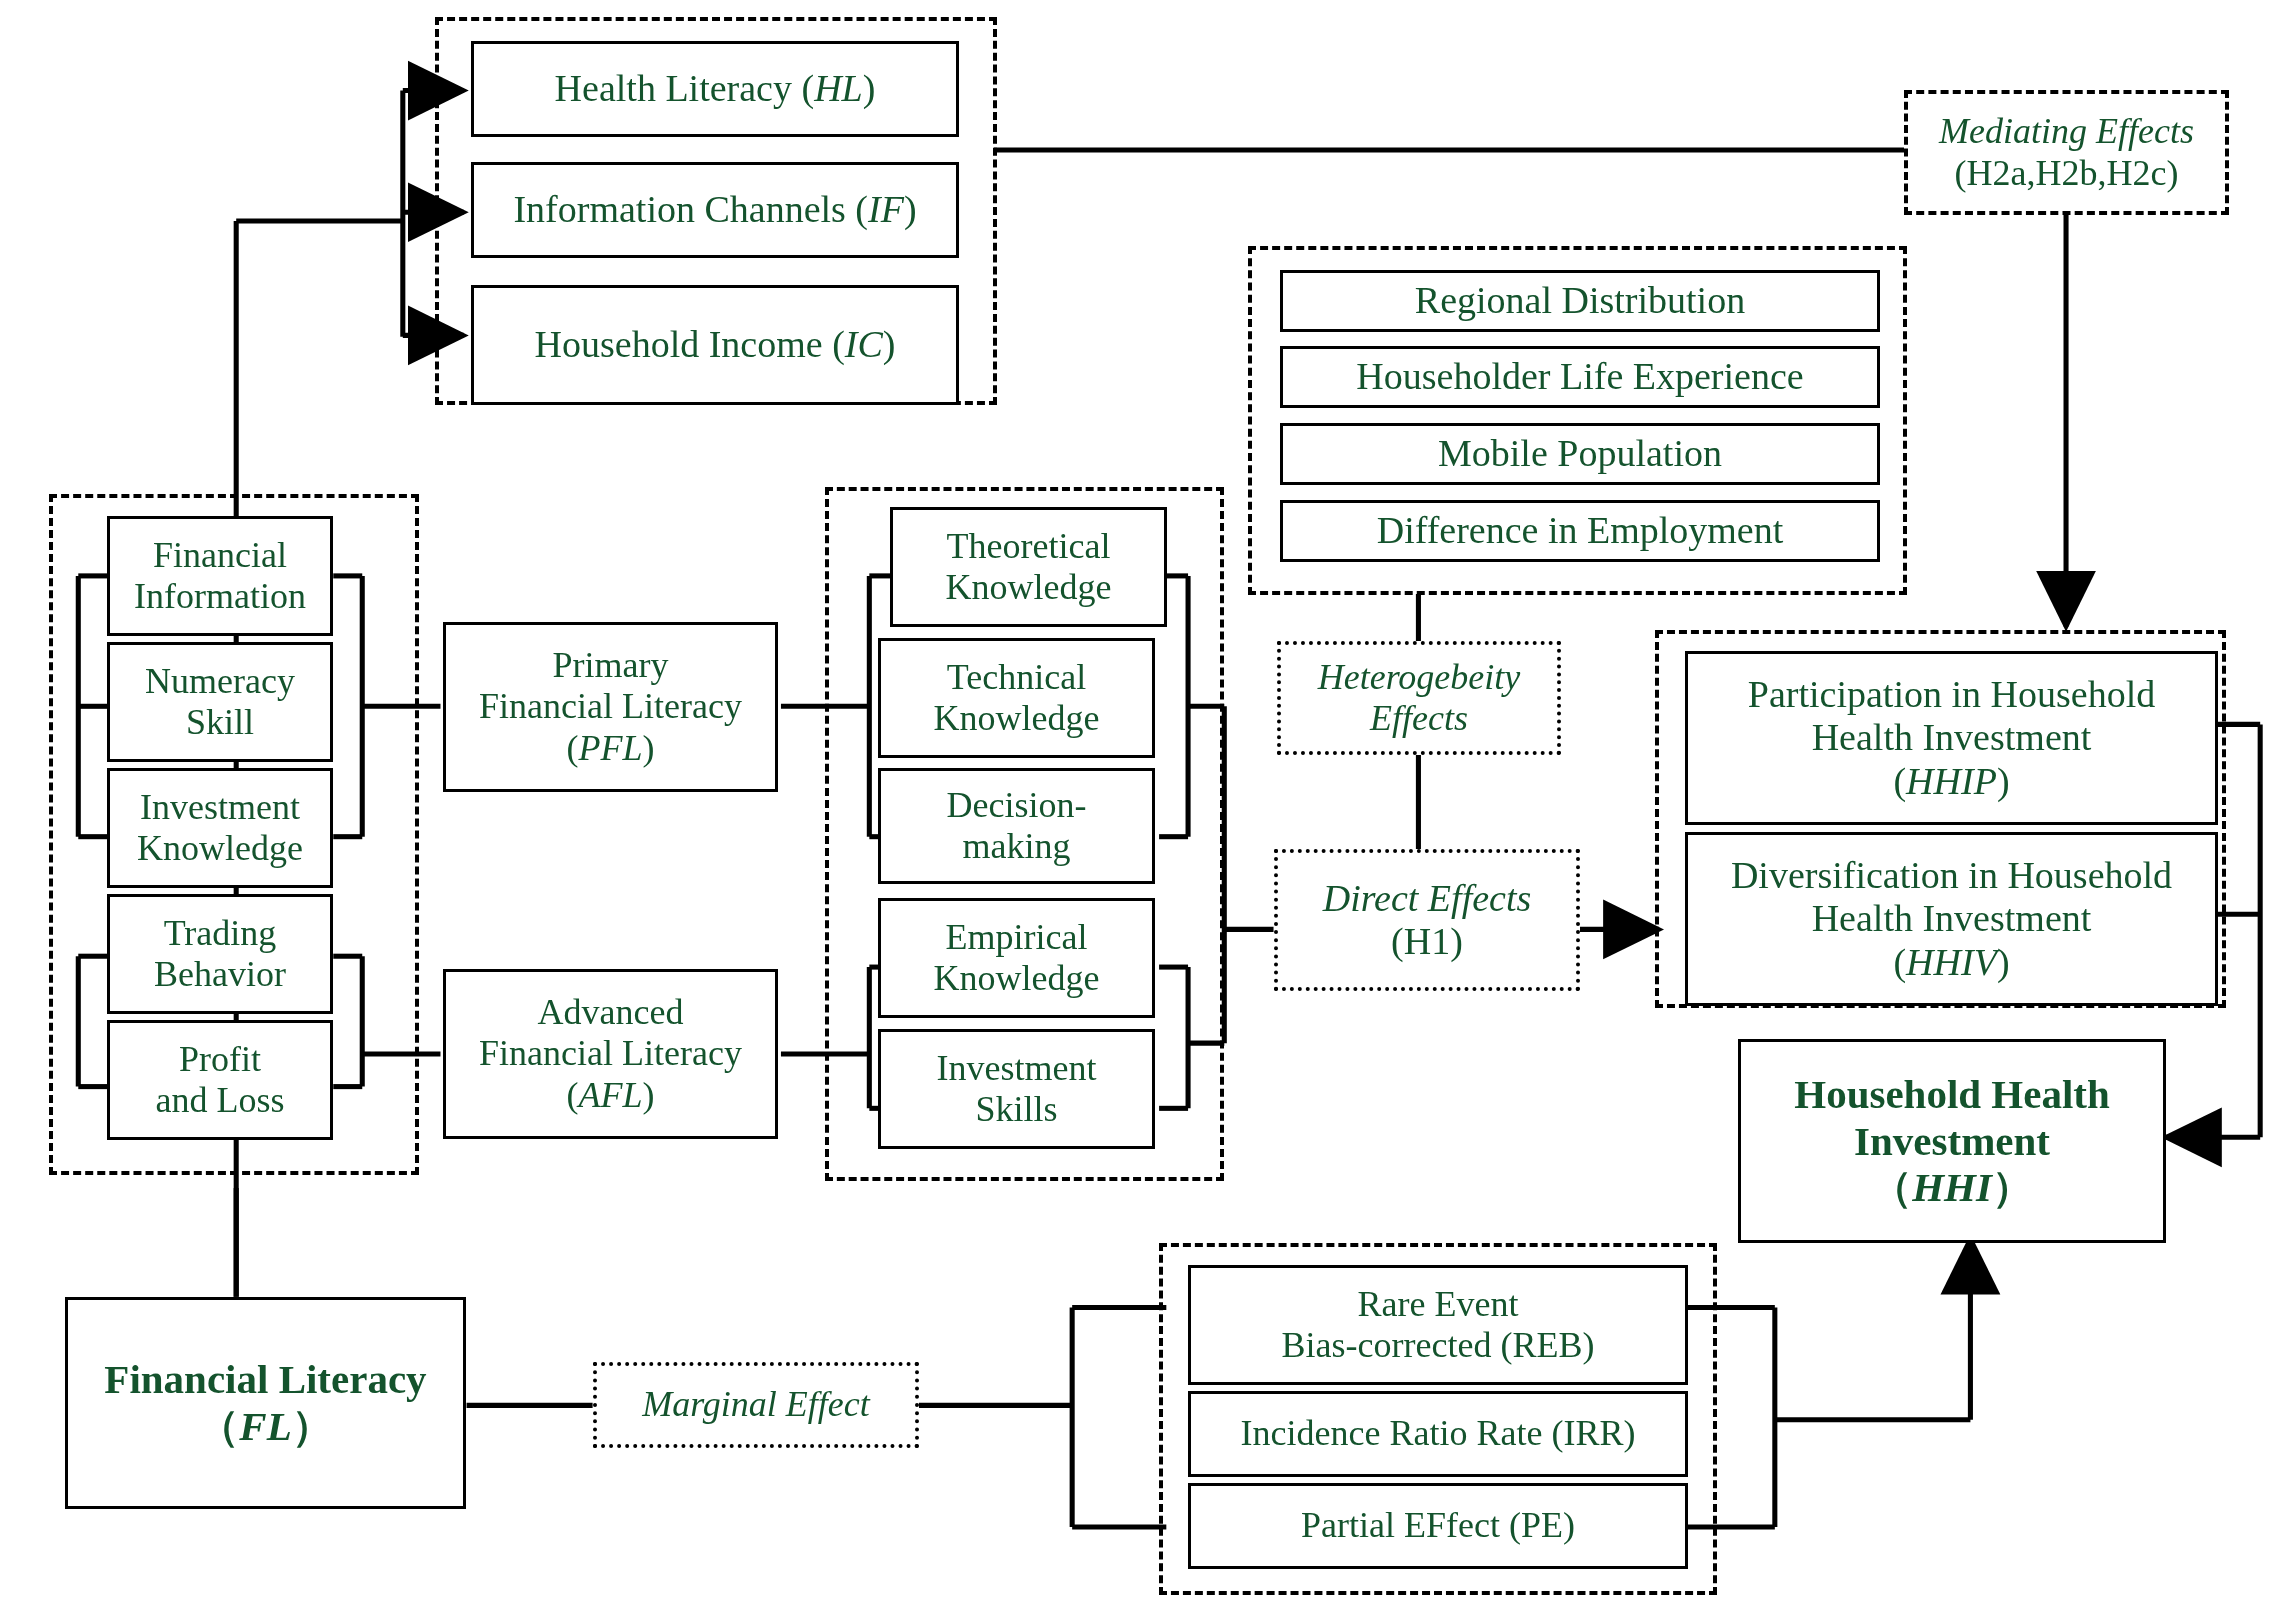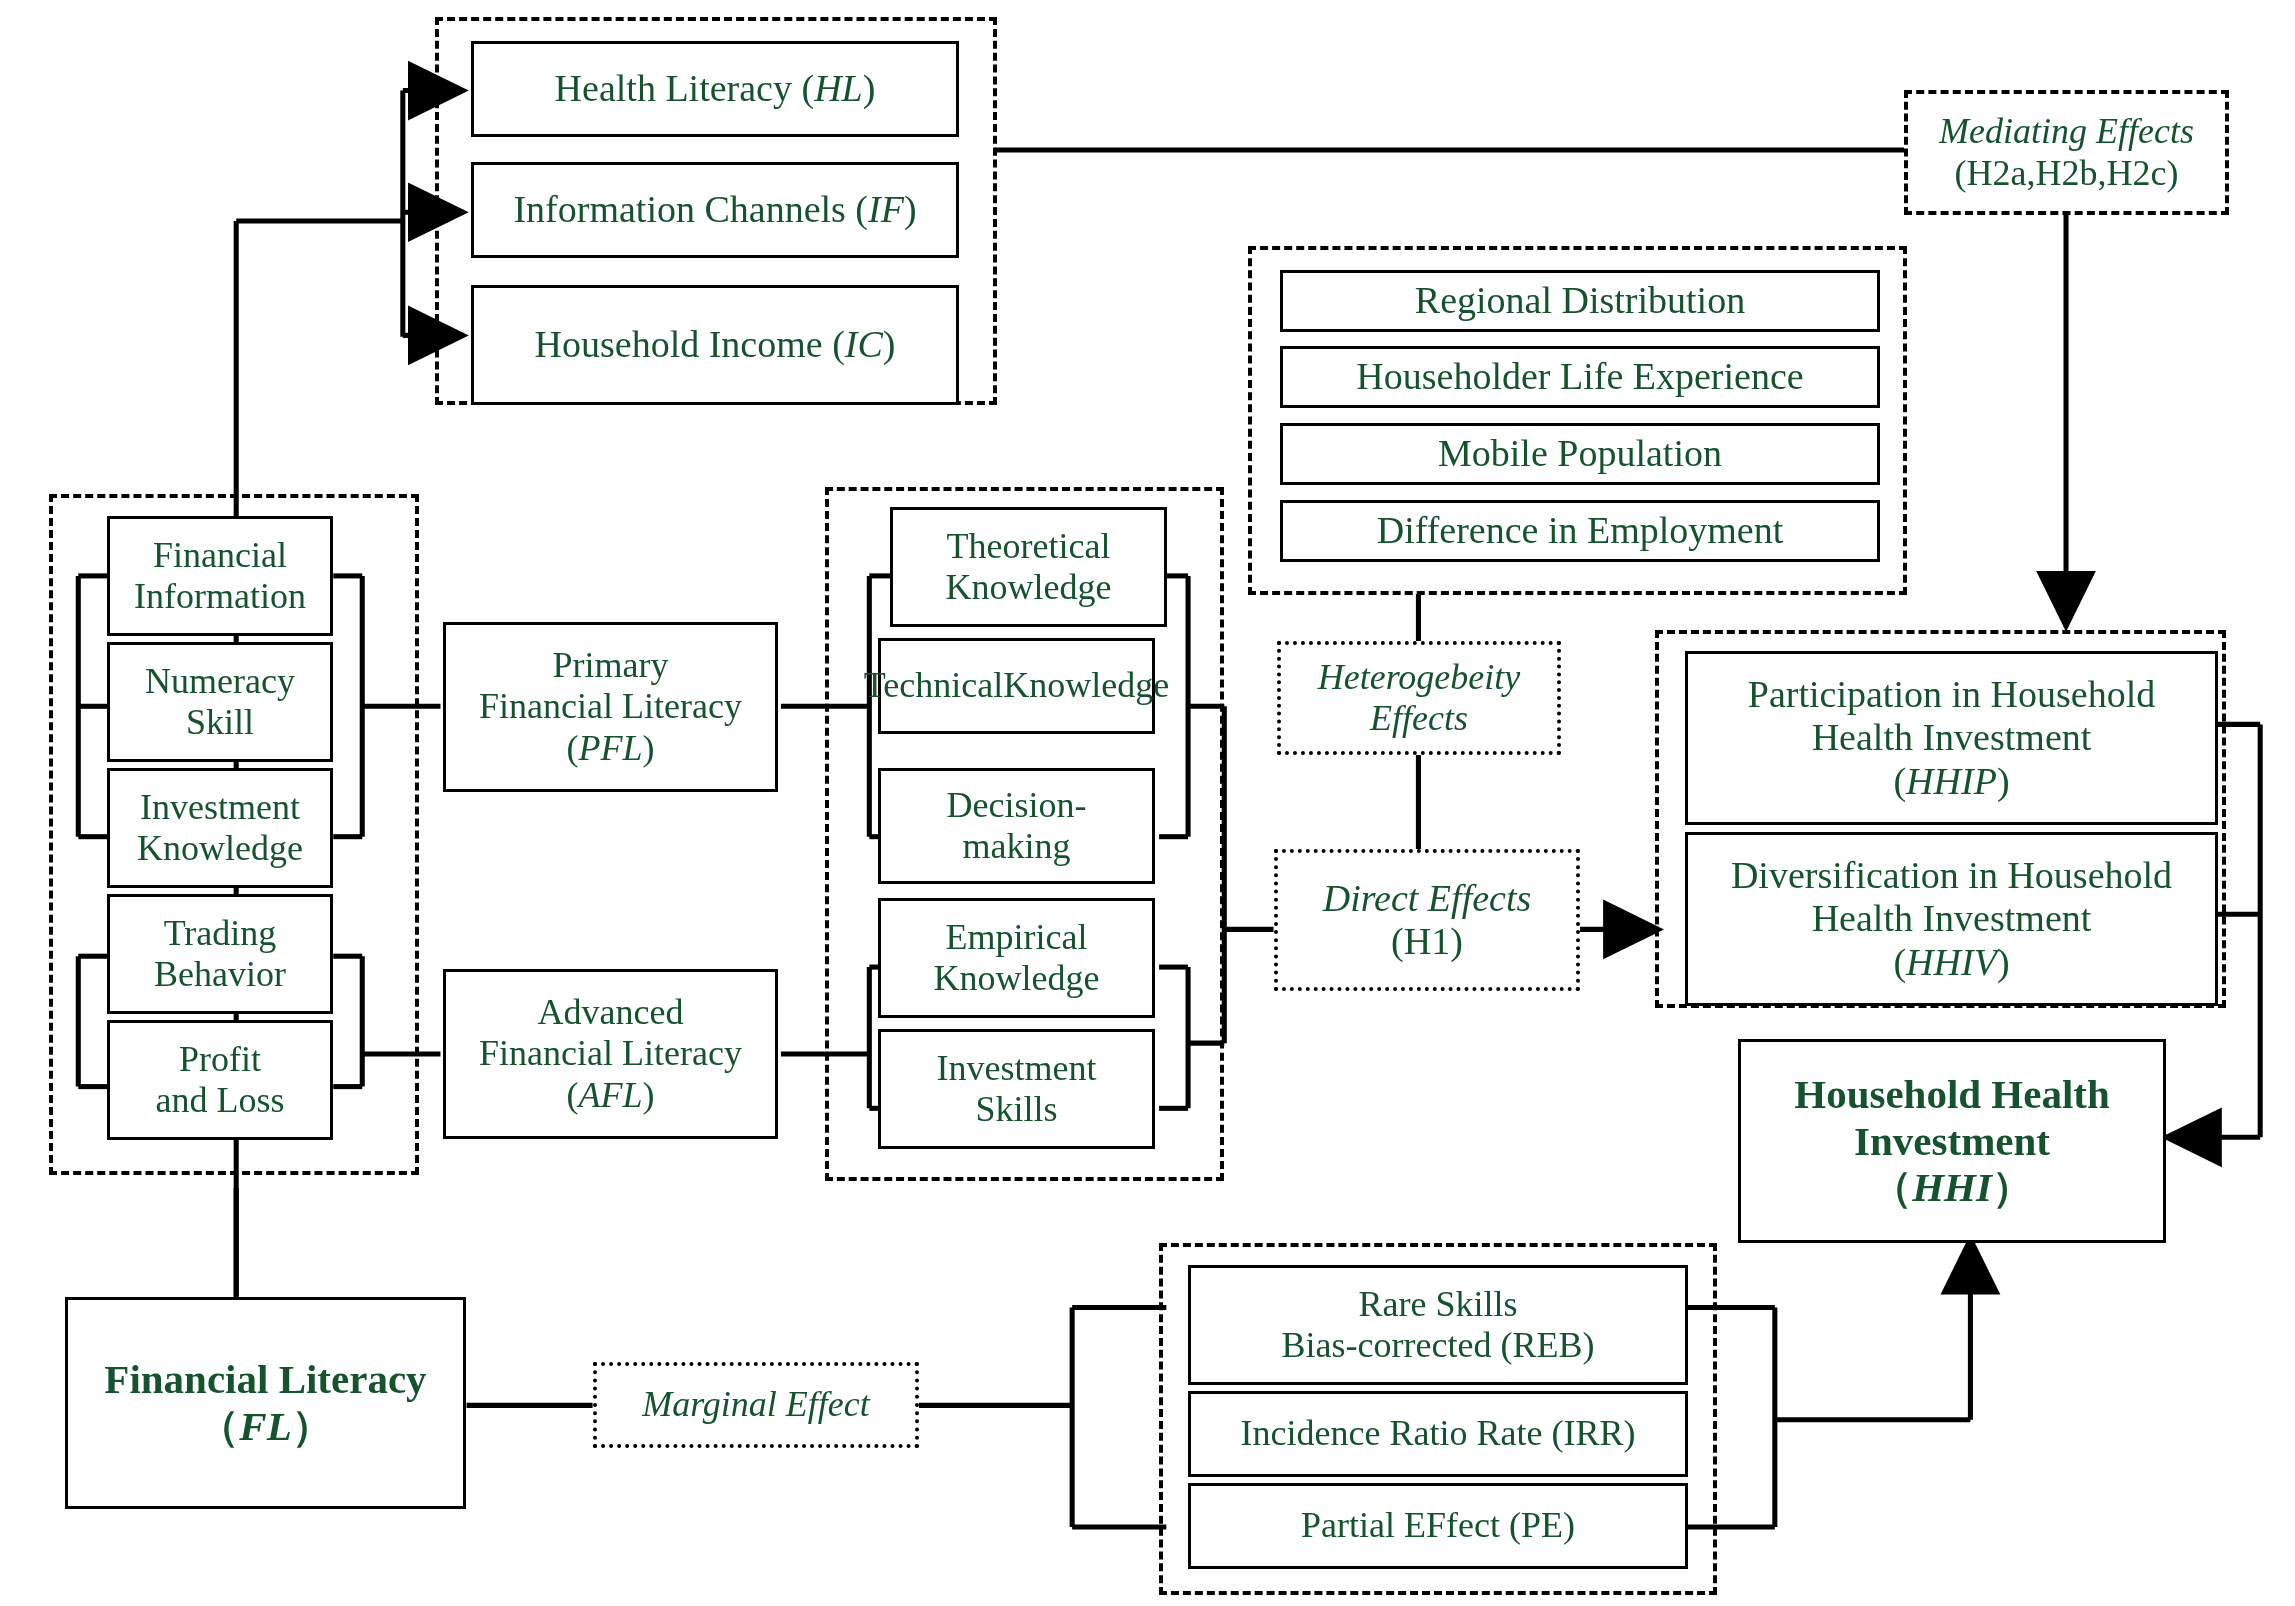--- a/index.html
+++ b/index.html
@@ -194,21 +194,21 @@
   <div class="node f50" style="left:443px;top:969px;width:335px;height:170px;flex-direction:column;">
     <span class="lab">Advanced</span>
     <span class="lab">Financial Literacy</span>
     <span class="lab">(<i class="it">AFL</i>)</span>
   </div>
 
   <div class="node f50" style="left:878px;top:507px;width:277px;height:120px;flex-direction:column;margin-left:12px;">
     <span class="lab">Theoretical</span>
     <span class="lab">Knowledge</span>
   </div>
-  <div class="node f50" style="left:878px;top:638px;width:277px;height:96px;">
+  <div class="node f50" style="left:878px;top:638px;width:277px;height:120px;flex-direction:column;">
     <span class="lab">Technical</span>
     <span class="lab">Knowledge</span>
   </div>
   <div class="node f50" style="left:878px;top:768px;width:277px;height:116px;flex-direction:column;">
     <span class="lab">Decision-</span>
     <span class="lab">making</span>
   </div>
   <div class="node f50" style="left:878px;top:898px;width:277px;height:120px;flex-direction:column;">
     <span class="lab">Empirical</span>
     <span class="lab">Knowledge</span>
@@ -238,21 +238,21 @@
   <div class="node f56 bold" style="left:65px;top:1297px;width:401px;height:212px;flex-direction:column;">
     <span class="lab">Financial Literacy</span>
     <span class="lab">（<i class="it">FL</i>）</span>
   </div>
 
   <div class="node dot f50" style="left:593px;top:1362px;width:326px;height:86px;border-width:4.3px;">
     <span class="lab it">Marginal Effect</span>
   </div>
 
   <div class="node f50" style="left:1188px;top:1265px;width:500px;height:120px;flex-direction:column;">
-    <span class="lab">Rare Skills</span>
+    <span class="lab">Rare Event</span>
     <span class="lab">Bias-corrected (REB)</span>
   </div>
   <div class="node f50" style="left:1188px;top:1483px;width:500px;height:86px;">
     <span class="lab">Partial EFfect (PE)</span>
   </div>
   <div class="node f50" style="left:1188px;top:1391px;width:500px;height:86px;">
     <span class="lab">Incidence Ratio Rate (IRR)</span>
   </div>
 
 </div>

